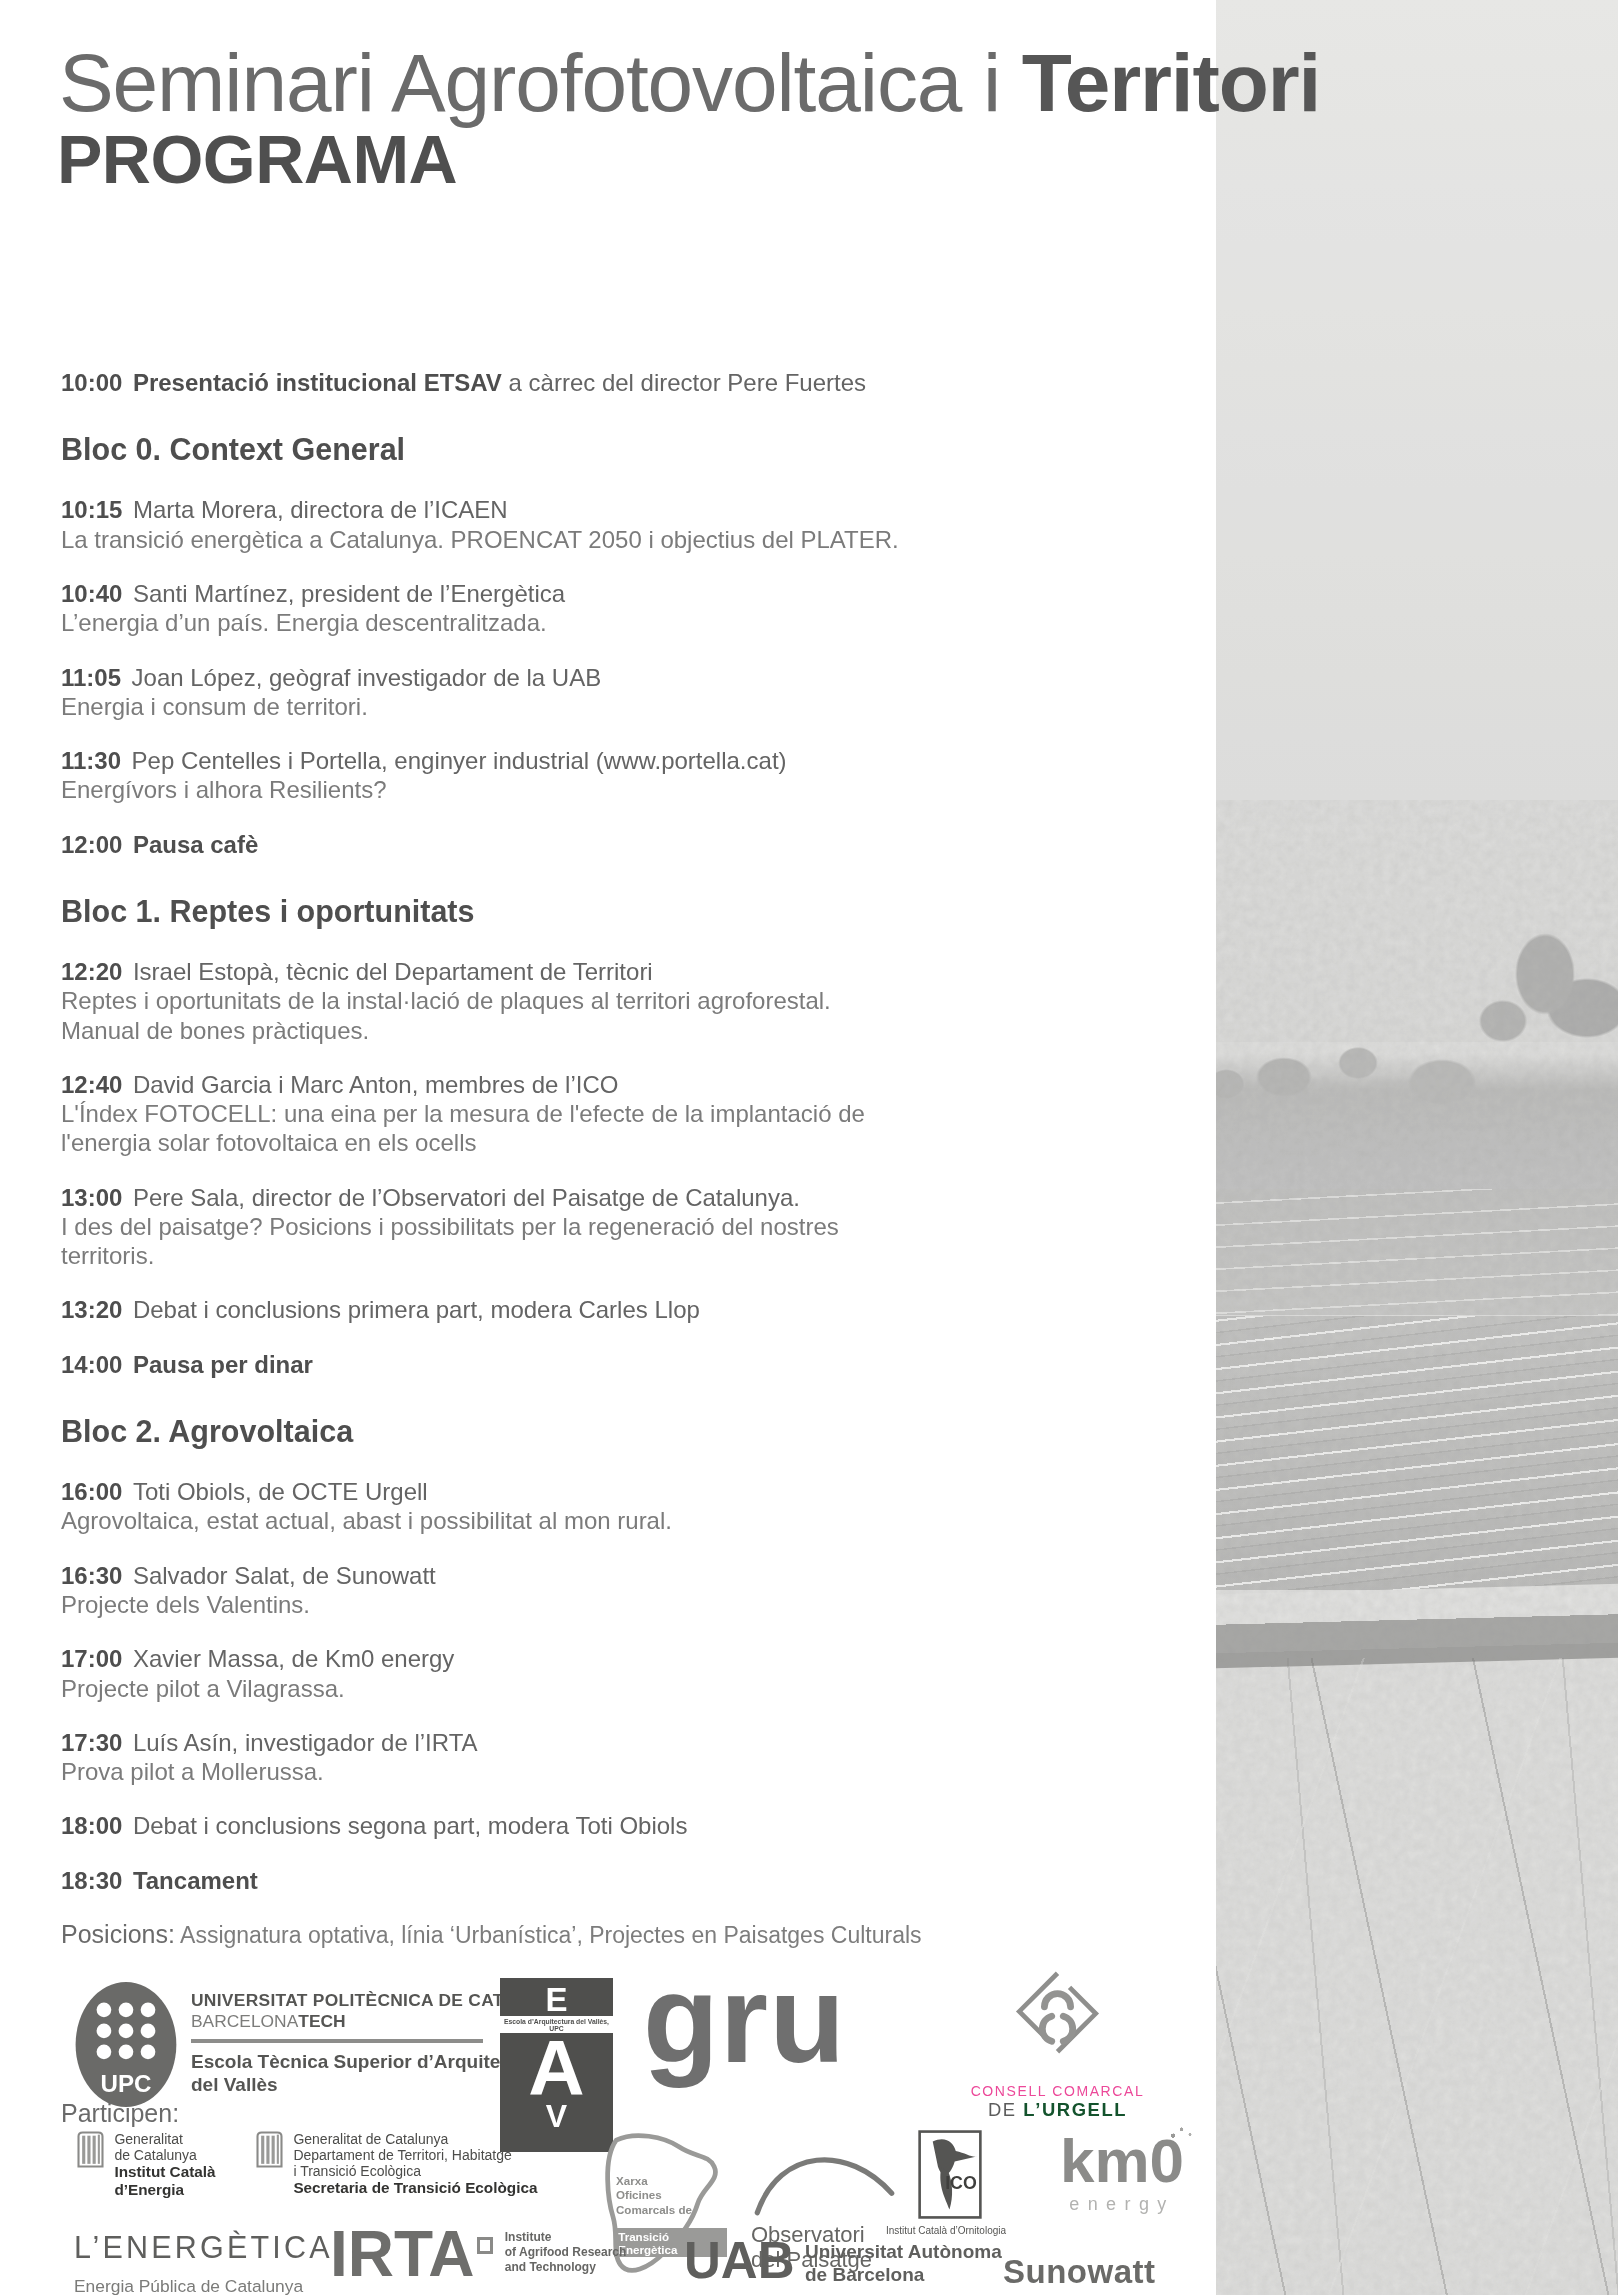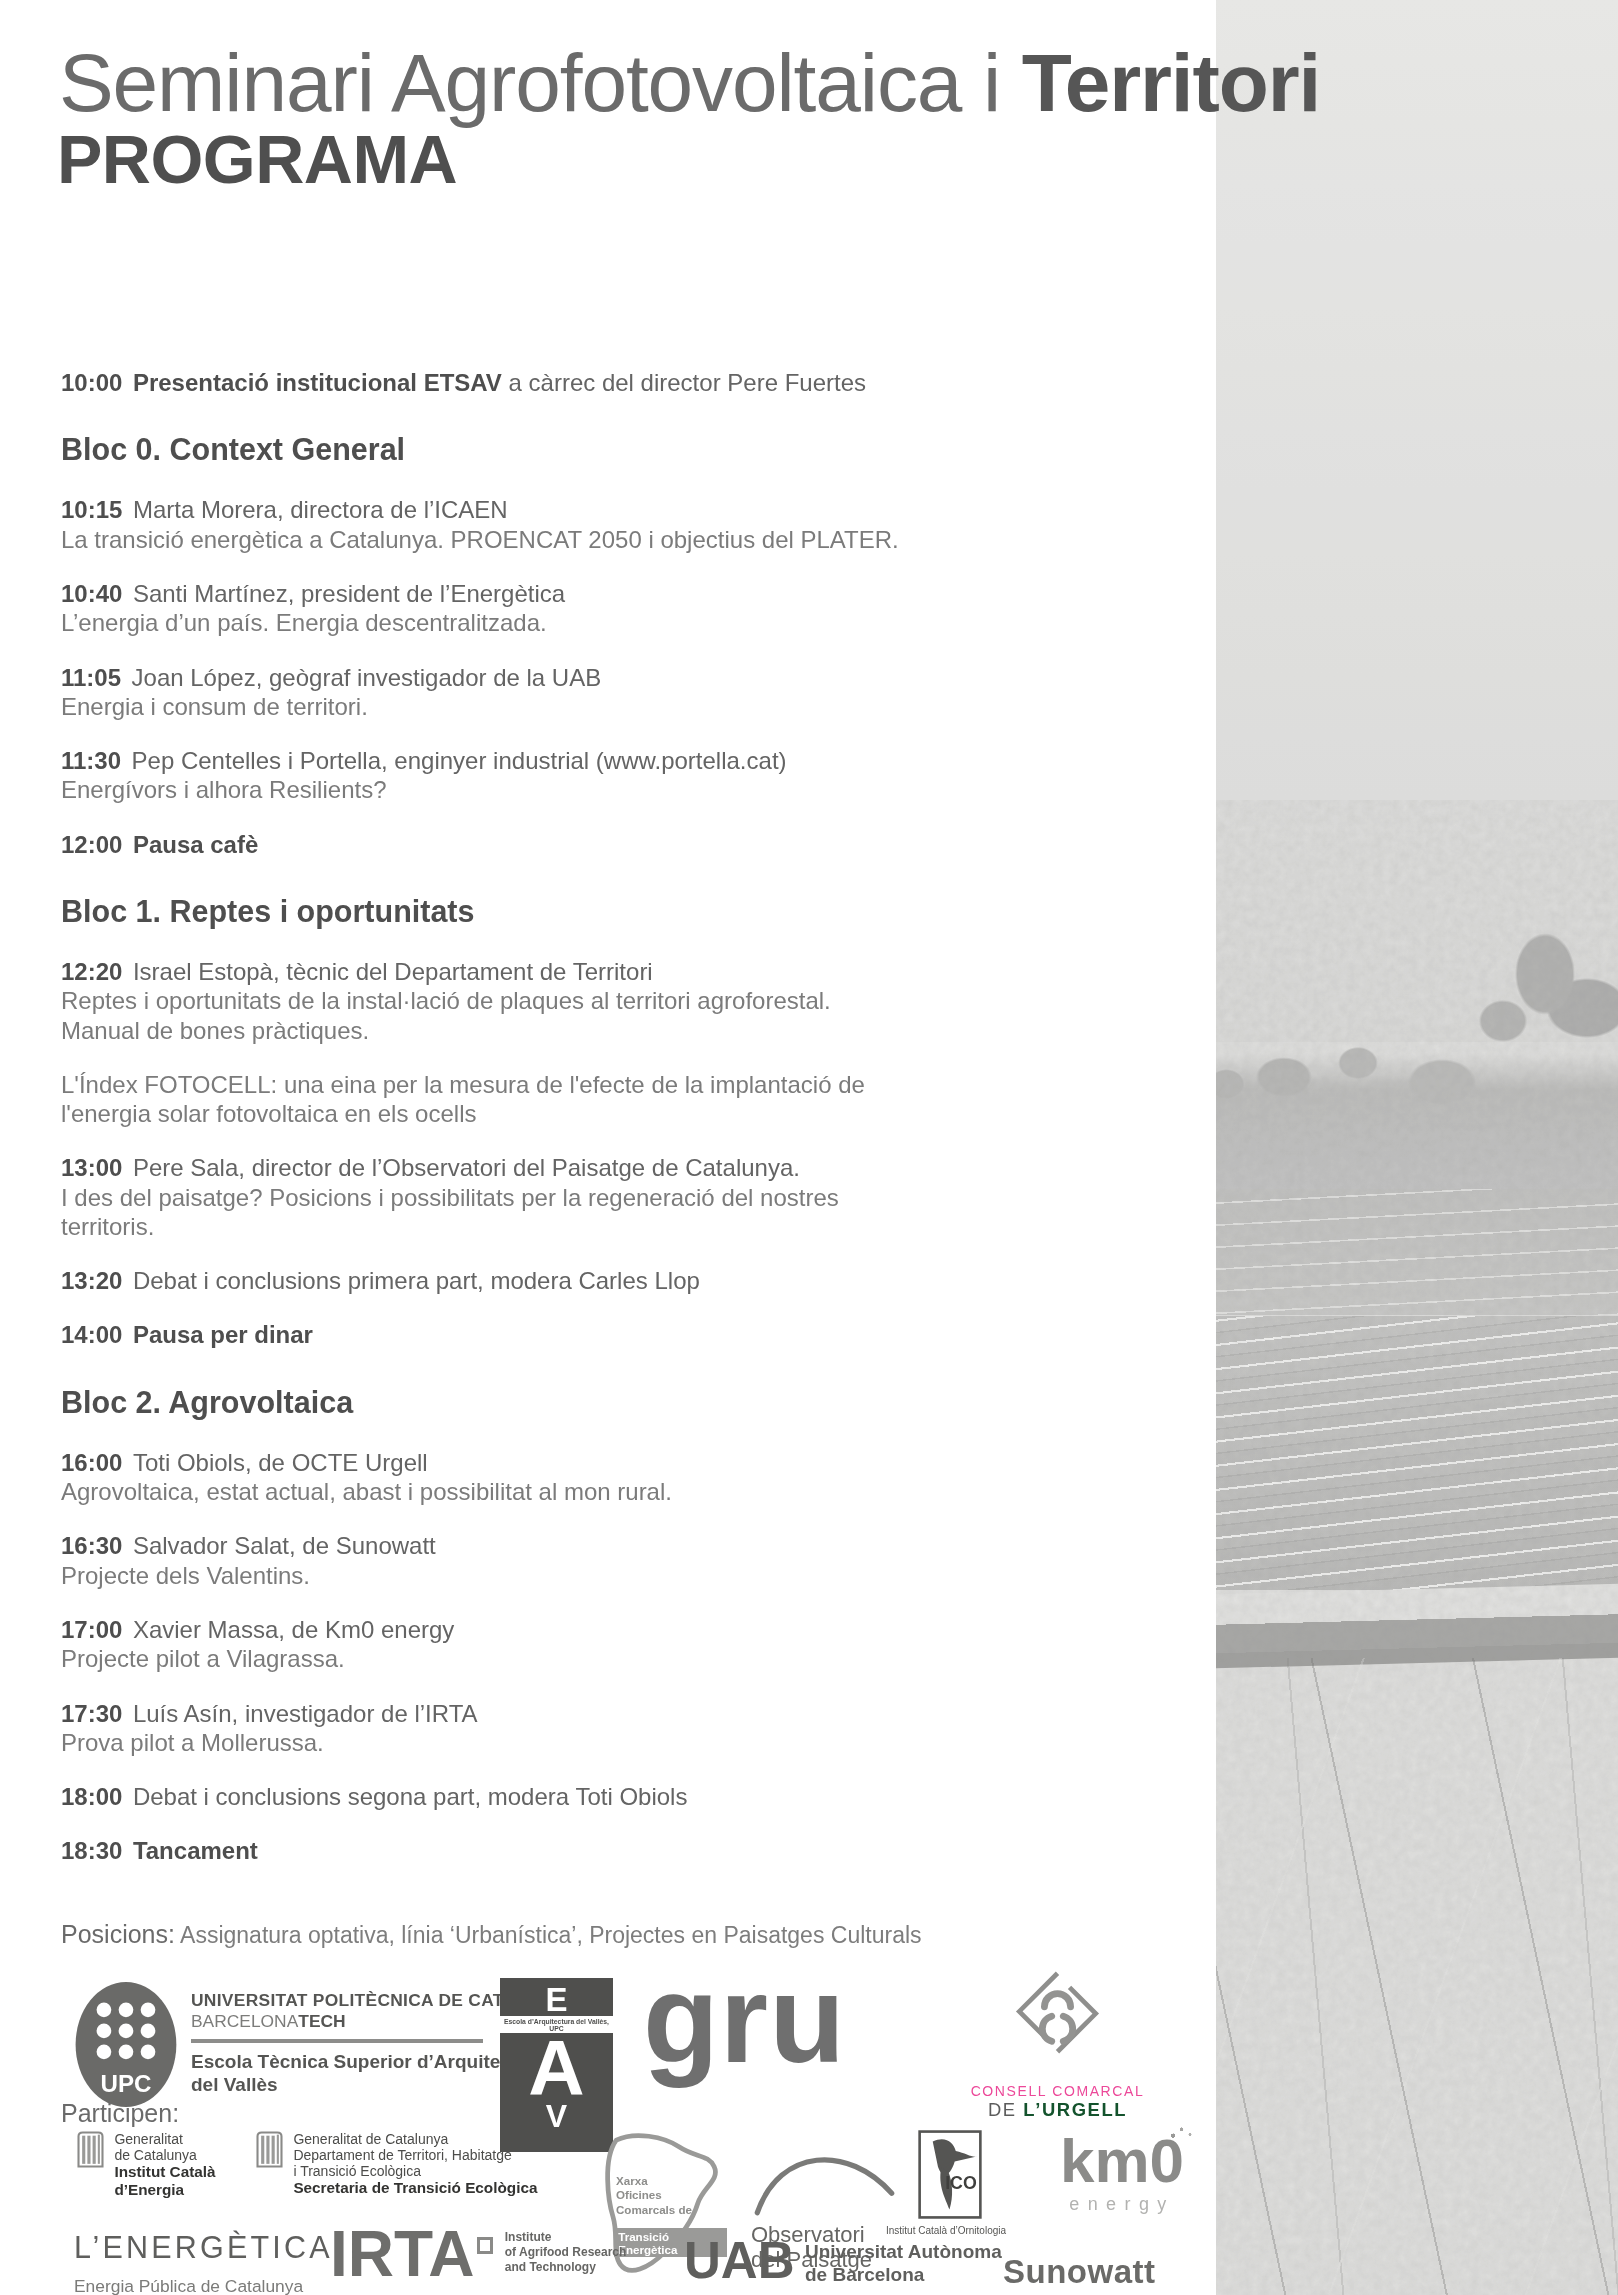--- a/index.html
+++ b/index.html
@@ -185,20 +185,21 @@
     <div class="item pause">
       <div class="head"><span class="time">12:00</span><span class="strong">Pausa cafè</span></div>
     </div>
     <div class="bloc">Bloc 1. Reptes i oportunitats</div>
     <div class="item">
       <div class="head"><span class="time">12:20</span><span class="name">Israel Estopà, tècnic del Departament de Territori</span></div>
       <div class="desc">Reptes i oportunitats de la instal·lació de plaques al territori agroforestal.
 Manual de bones pràctiques.</div>
     </div>
     <div class="item">
+      <div class="head"><span class="time">12:40</span><span class="name">David Garcia i Marc Anton, membres de l’ICO</span></div>
       <div class="desc">L'Índex FOTOCELL: una eina per la mesura de l'efecte de la implantació de
 l'energia solar fotovoltaica en els ocells</div>
     </div>
     <div class="item">
       <div class="head"><span class="time">13:00</span><span class="name">Pere Sala, director de l’Observatori del Paisatge de Catalunya.</span></div>
       <div class="desc">I des del paisatge? Posicions i possibilitats per la regeneració del nostres
 territoris.</div>
     </div>
     <div class="item">
       <div class="head"><span class="time">13:20</span><span class="name">Debat i conclusions primera part, modera Carles Llop</span></div>

